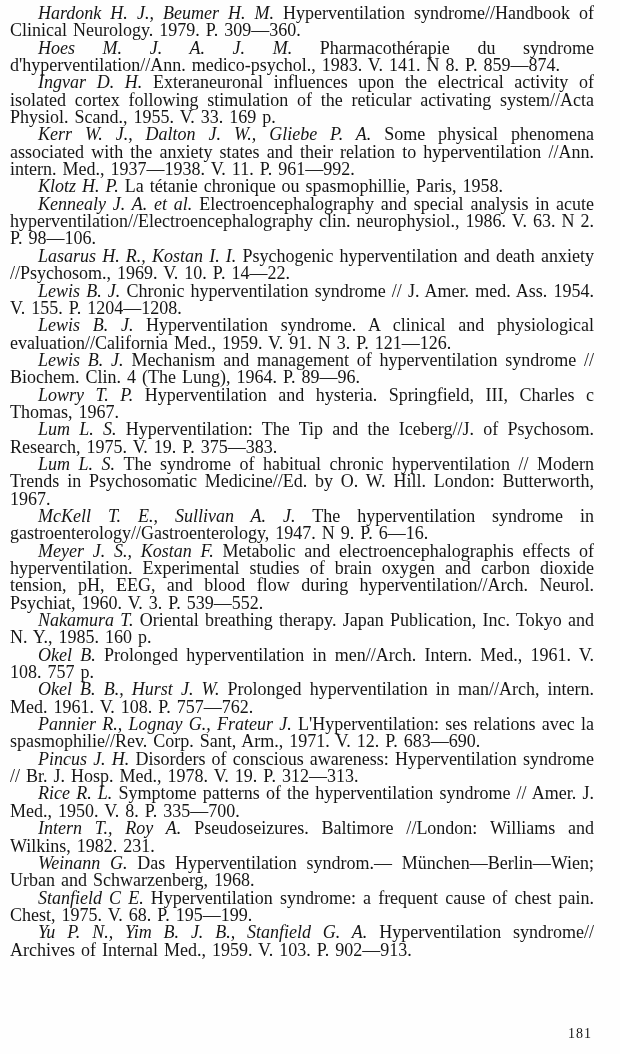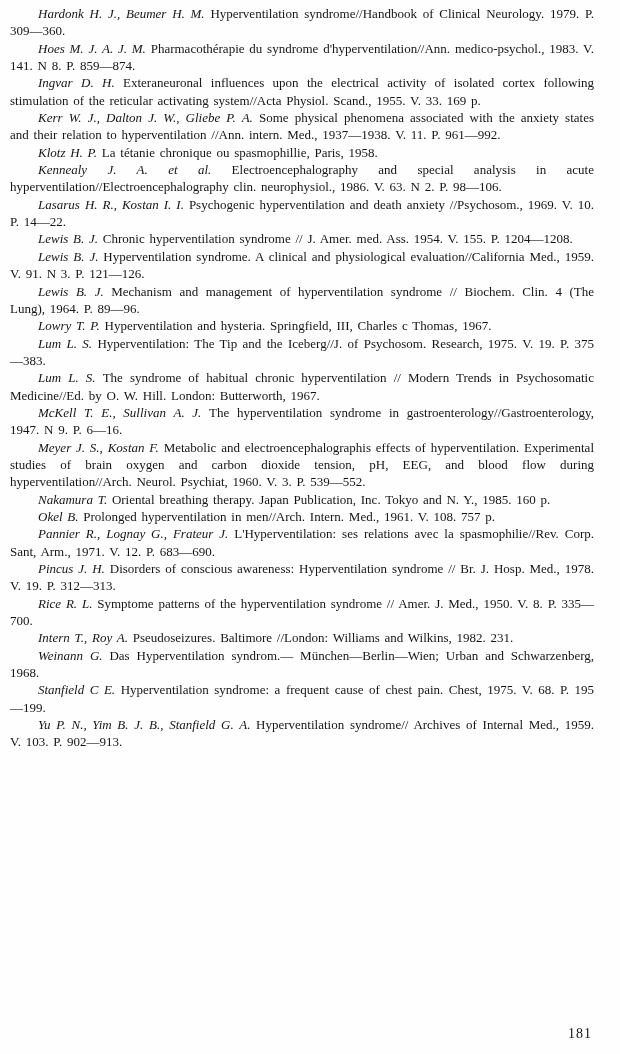--- a/index.html
+++ b/index.html
@@ -14,21 +14,21 @@
     background: #fefefe;
     color: #151515;
     font-family: "Liberation Serif", "DejaVu Serif", serif;
     overflow: hidden;
   }
   .text-block {
     position: absolute;
     top: 5px;
     left: 10px;
     right: 26px;
-    font-size: 13px;
+    font-size: 18px;
     line-height: 17.35px;
     text-align: justify;
   }
   p.ref {
     margin: 0;
     padding: 0;
     text-indent: 28px;
     word-spacing: 1.5px;
   }
   p.ref i {
@@ -57,20 +57,21 @@
       <p class="ref"><i>Lewis B. J. </i><span>Chronic hyperventilation syndrome // J. Amer. med. Ass. 1954. V. 155. P. 1204—1208.</span></p>
       <p class="ref"><i>Lewis B. J. </i><span>Hyperventilation syndrome. A clinical and physiological evaluation//California Med., 1959. V. 91. N 3. P. 121—126.</span></p>
       <p class="ref"><i>Lewis B. J. </i><span>Mechanism and management of hyperventilation syndrome // Biochem. Clin. 4 (The Lung), 1964. P. 89—96.</span></p>
       <p class="ref"><i>Lowry T. P. </i><span>Hyperventilation and hysteria. Springfield, III, Charles c Thomas, 1967.</span></p>
       <p class="ref"><i>Lum L. S. </i><span>Hyperventilation: The Tip and the Iceberg//J. of Psychosom. Research, 1975. V. 19. P. 375—383.</span></p>
       <p class="ref"><i>Lum L. S. </i><span>The syndrome of habitual chronic hyperventilation // Modern Trends in Psychosomatic Medicine//Ed. by O. W. Hill. London: Butterworth, 1967.</span></p>
       <p class="ref"><i>McKell T. E., Sullivan A. J. </i><span>The hyperventilation syndrome in gastroenterology//Gastroenterology, 1947. N 9. P. 6—16.</span></p>
       <p class="ref"><i>Meyer J. S., Kostan F. </i><span>Metabolic and electroencephalographis effects of hyperventilation. Experimental studies of brain oxygen and carbon dioxide tension, pH, EEG, and blood flow during hyperventilation//Arch. Neurol. Psychiat, 1960. V. 3. P. 539—552.</span></p>
       <p class="ref"><i>Nakamura T. </i><span>Oriental breathing therapy. Japan Publication, Inc. Tokyo and N. Y., 1985. 160 p.</span></p>
       <p class="ref"><i>Okel B. </i><span>Prolonged hyperventilation in men//Arch. Intern. Med., 1961. V. 108. 757 p.</span></p>
+      <p class="ref"><i>Okel B. B., Hurst J. W. </i><span>Prolonged hyperventilation in man//Arch, intern. Med. 1961. V. 108. P. 757—762.</span></p>
       <p class="ref"><i>Pannier R., Lognay G., Frateur J. </i><span>L'Hyperventilation: ses relations avec la spasmophilie//Rev. Corp. Sant, Arm., 1971. V. 12. P. 683—690.</span></p>
       <p class="ref"><i>Pincus J. H. </i><span>Disorders of conscious awareness: Hyperventilation syndrome // Br. J. Hosp. Med., 1978. V. 19. P. 312—313.</span></p>
       <p class="ref"><i>Rice R. L. </i><span>Symptome patterns of the hyperventilation syndrome // Amer. J. Med., 1950. V. 8. P. 335—700.</span></p>
       <p class="ref"><i>Intern T., Roy A. </i><span>Pseudoseizures. Baltimore //London: Williams and Wilkins, 1982. 231.</span></p>
       <p class="ref"><i>Weinann G. </i><span>Das Hyperventilation syndrom.— München—Berlin—Wien; Urban and Schwarzenberg, 1968.</span></p>
       <p class="ref"><i>Stanfield C E. </i><span>Hyperventilation syndrome: a frequent cause of chest pain. Chest, 1975. V. 68. P. 195—199.</span></p>
       <p class="ref"><i>Yu P. N., Yim B. J. B., Stanfield G. A. </i><span>Hyperventilation syndrome// Archives of Internal Med., 1959. V. 103. P. 902—913.</span></p>
     </div>
   <div class="page-number">181</div>
 </div>

